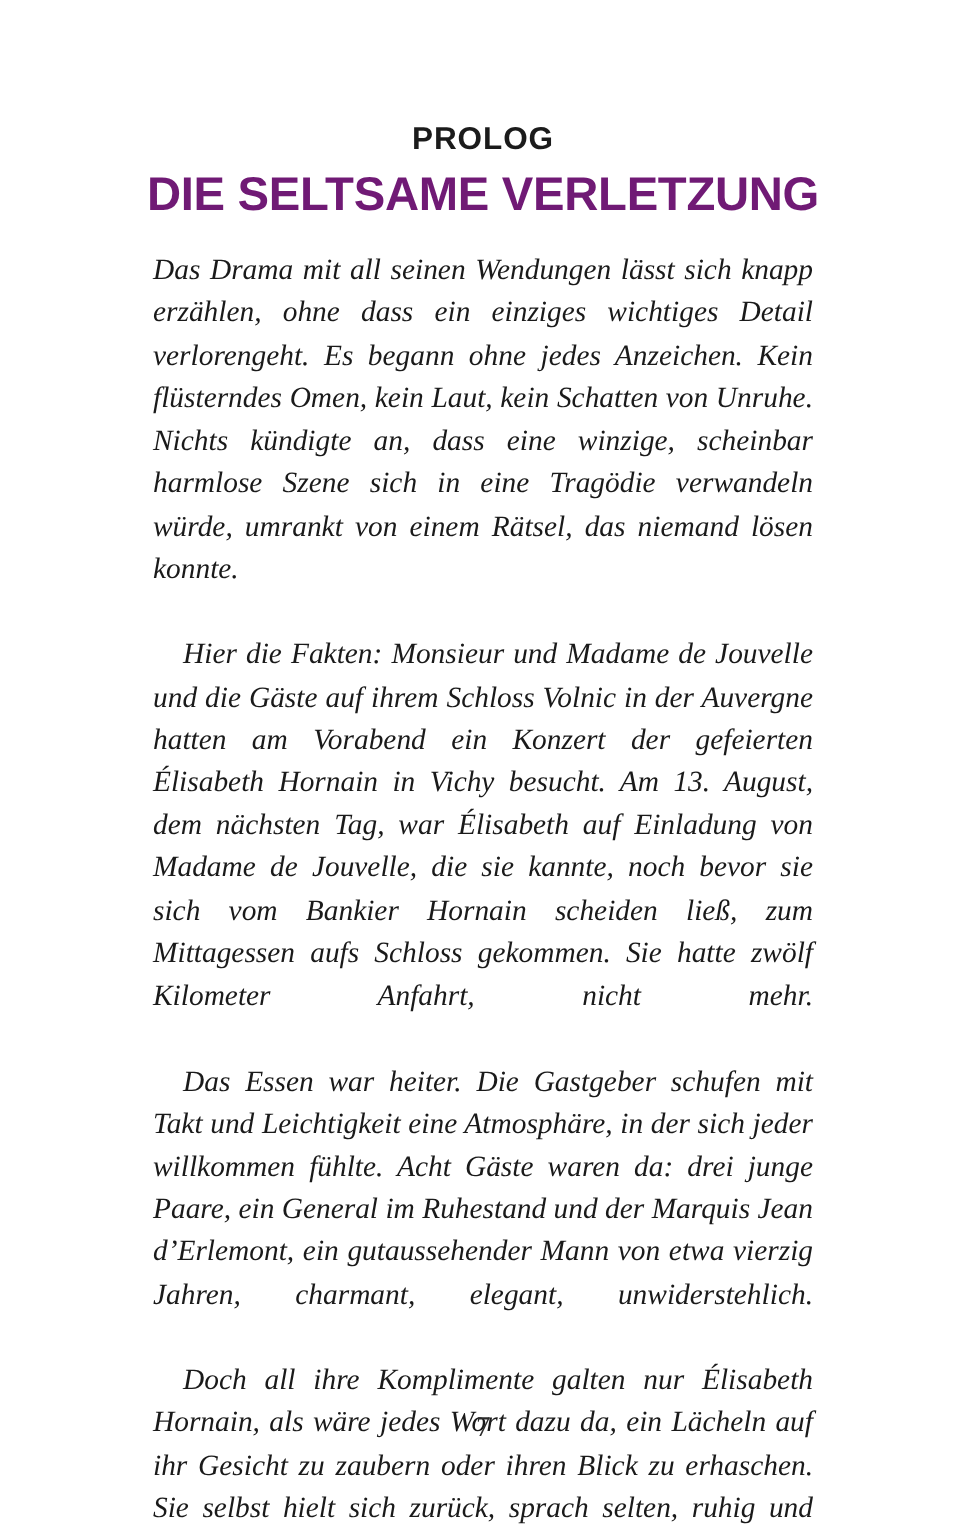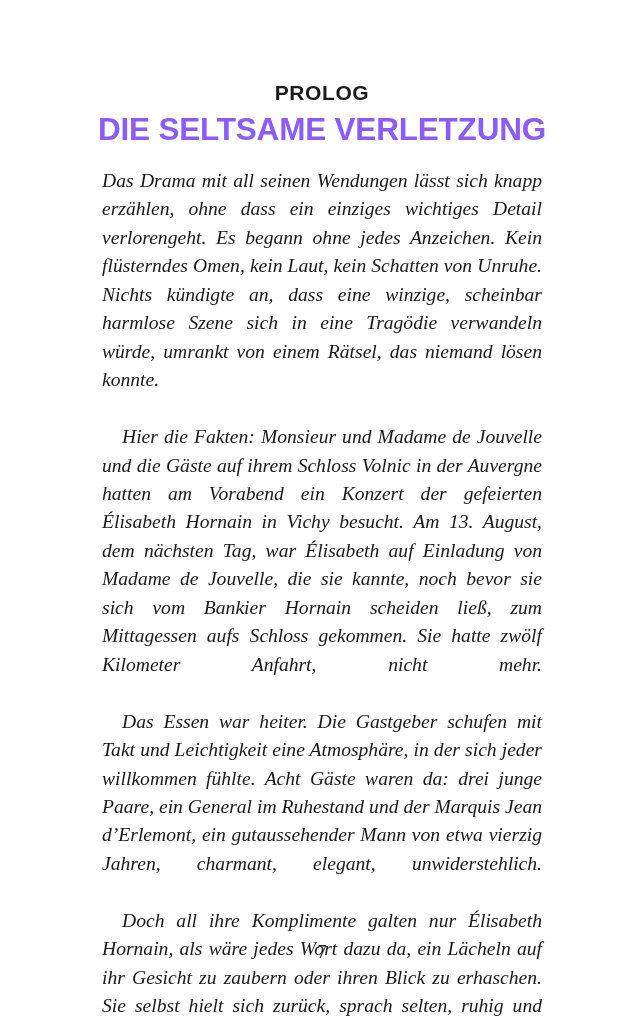--- a/index.html
+++ b/index.html
@@ -42,21 +42,21 @@
     margin: 0;
     padding: 0;
   }
 
   .chapter-title {
     font-family: "Liberation Sans", "DejaVu Sans", sans-serif;
     font-weight: bold;
     font-size: 31.5px;
     letter-spacing: -0.2px;
     line-height: 38px;
-    color: #8b5cf6;
+    color: #701a75;
     margin: 0;
     padding: 4px 0 0 0;
     white-space: nowrap;
   }
 
   .body-block {
     position: absolute;
     left: 102px;
     top: 167px;
     width: 440px;

